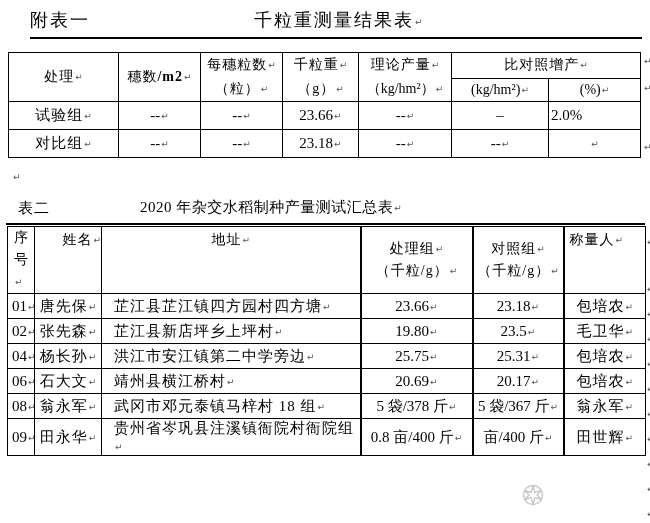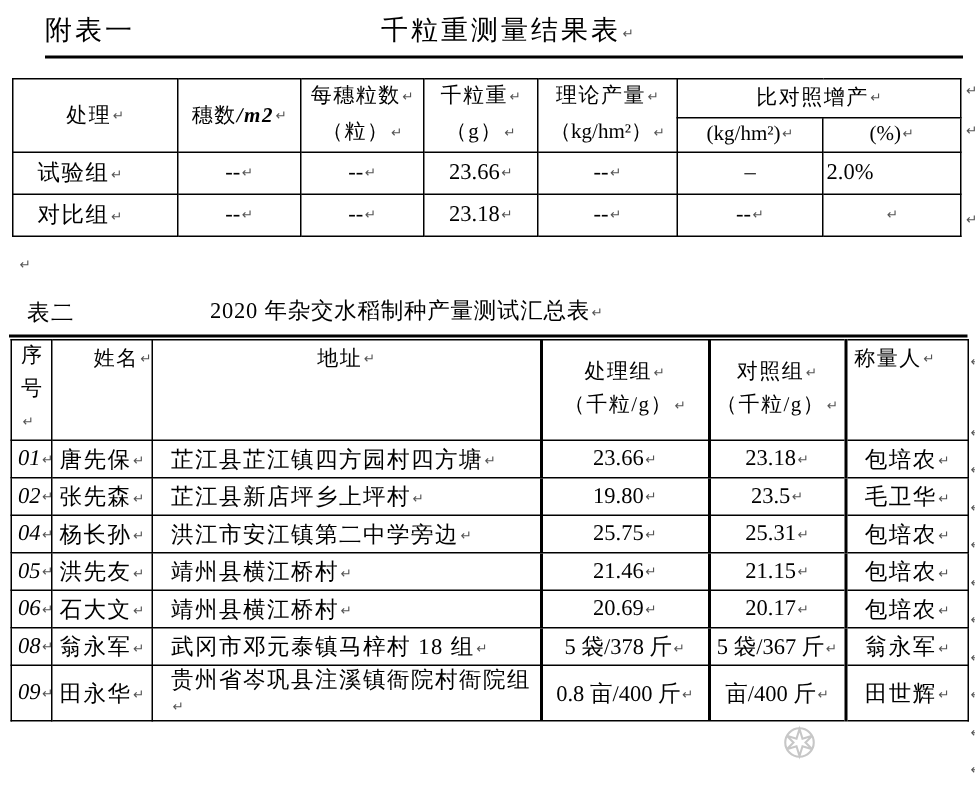--- a/index.html
+++ b/index.html
@@ -32,38 +32,38 @@
 
   
   #t1 { position: absolute; left: 8px; top: 52px; width: 632px;
         border-collapse: collapse; table-layout: fixed; }
   #t1 td { border: 1px solid #000; padding: 0; text-align: center;
            vertical-align: middle; font-size: 14px; overflow: hidden; }
   #t1 .two { line-height: 23px; }
   #t1 tr.hr1 td { height: 20px; }
   #t1 tr.hr2 td { height: 18px; }
   #t1 tr.dr  td { height: 28px; font-size: 15px; }
-  #t1 td.cell-name { text-align: left; padding-left: 16px; letter-spacing: 1px; font-family: Liberation Mono, monospace; }
+  #t1 td.cell-name { text-align: center; letter-spacing: 1px; font-family: Liberation Mono, monospace; }
   #t1 td.big-pct { text-align: left; padding-left: 2px; font-size: 20px; margin-top: 44px; }
   #t1 .hz { letter-spacing: 1px; }
-  #t1 b { font-weight: bold; font-style: italic; }
+  #t1 b { font-weight: bold; }
 
   
   #t2 { position: absolute; left: 7px; top: 226px; width: 638px;
         border-collapse: collapse; table-layout: fixed; }
   #t2 td { border: 1px solid #000; padding: 0; text-align: center;
            vertical-align: middle; font-size: 15px; overflow: hidden; }
   #t2 tr.hd td { height: 47px; font-size: 14px; line-height: 22px; letter-spacing: 1px; }
   #t2 tr.r  td { height: 25px; }
   #t2 td.b2 { border-left-width: 2px; }
   #t2 td.h-no      { text-align: left; padding-left: 6px; }
   #t2 td.h-name    { vertical-align: top; padding-top: 2px; text-align: right; padding-left: 6px; }
   #t2 td.h-addr    { vertical-align: top; padding-top: 2px; }
   #t2 td.h-weigher { vertical-align: top; padding-top: 2px; text-align: left; padding-left: 5px; }
-  #t2 td.c-no   { text-align: left; padding-left: 4px; font-style: italic; }
+  #t2 td.c-no   { text-align: left; padding-left: 4px; }
   #t2 td.c-name { letter-spacing: 1px; }
   #t2 td.c-addr { text-align: left; padding-left: 12px; letter-spacing: 1px; }
   #t2 td.c-weigher { letter-spacing: 1px; }
 
   
   .wm { position: absolute; left: 518px; top: 481px; display: flex;
         align-items: center; z-index: 5; pointer-events: none; }
   .wm-text { font-size: 20px; font-weight: bold; letter-spacing: 2px;
              color: rgba(140,140,140,0.75);
              text-shadow: 0 0 2px rgba(255,255,255,0.9); }
@@ -165,28 +165,20 @@
   </tr>
   <tr class="r">
     <td class="c-no"><span class="wret">04</span></td>
     <td class="c-name"><span class="wret">杨长孙</span></td>
     <td class="c-addr"><span class="wret">洪江市安江镇第二中学旁边</span></td>
     <td class="b2"><span class="wret">25.75</span></td>
     <td class="b2"><span class="wret">25.31</span></td>
     <td class="b2 c-weigher"><span class="wret">包培农</span></td>
   </tr>
   <tr class="r">
-    <td class="c-no"><span class="wret">05</span></td>
-    <td class="c-name"><span class="wret">洪先友</span></td>
-    <td class="c-addr"><span class="wret">靖州县横江桥村</span></td>
-    <td class="b2"><span class="wret">21.46</span></td>
-    <td class="b2"><span class="wret">21.15</span></td>
-    <td class="b2 c-weigher"><span class="wret">包培农</span></td>
-  </tr>
-  <tr class="r">
     <td class="c-no"><span class="wret">06</span></td>
     <td class="c-name"><span class="wret">石大文</span></td>
     <td class="c-addr"><span class="wret">靖州县横江桥村</span></td>
     <td class="b2"><span class="wret">20.69</span></td>
     <td class="b2"><span class="wret">20.17</span></td>
     <td class="b2 c-weigher"><span class="wret">包培农</span></td>
   </tr>
   <tr class="r">
     <td class="c-no"><span class="wret">08</span></td>
     <td class="c-name"><span class="wret">翁永军</span></td>

